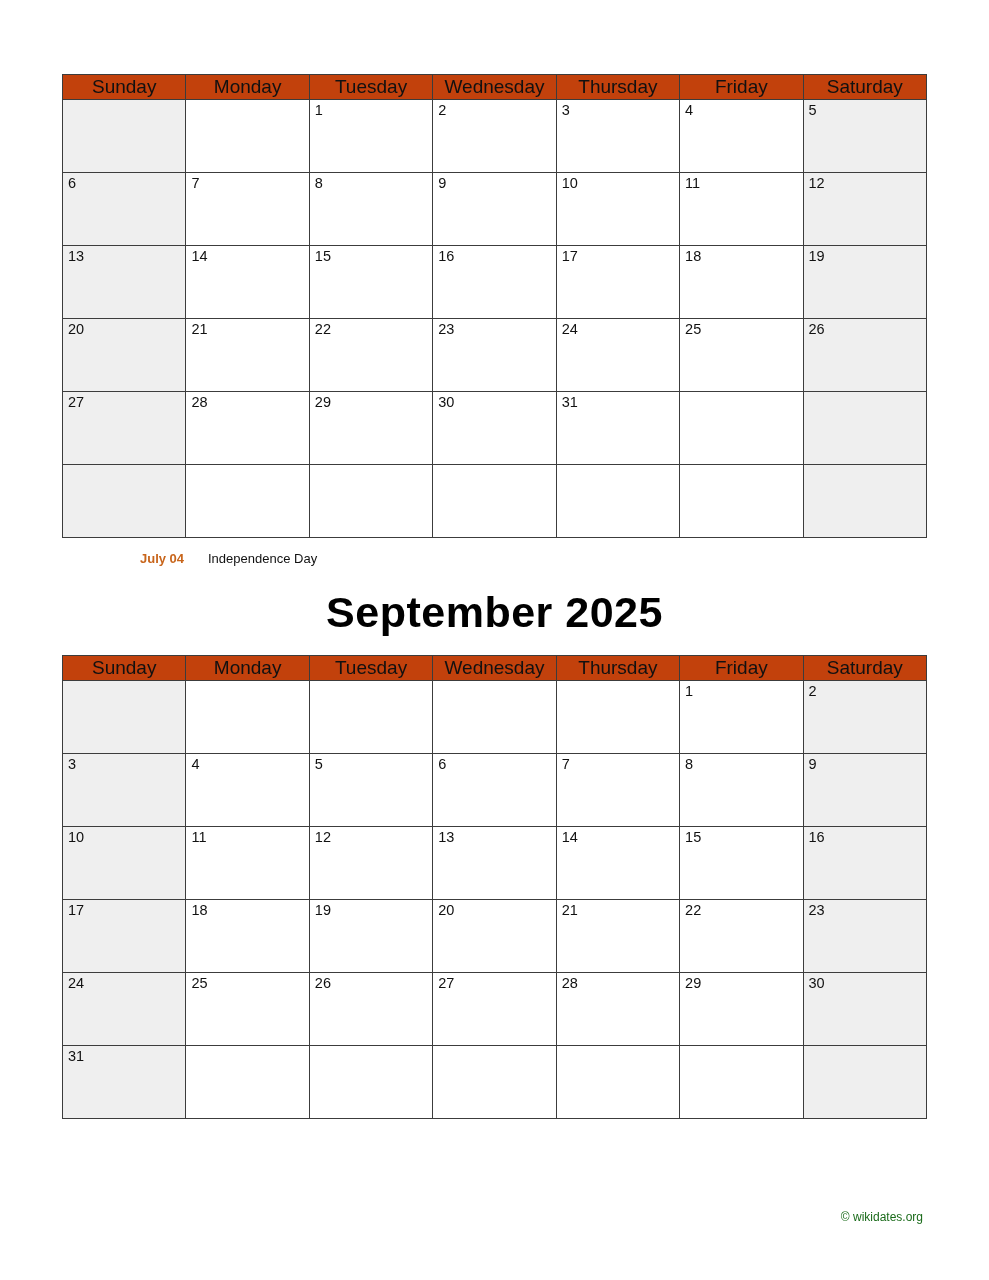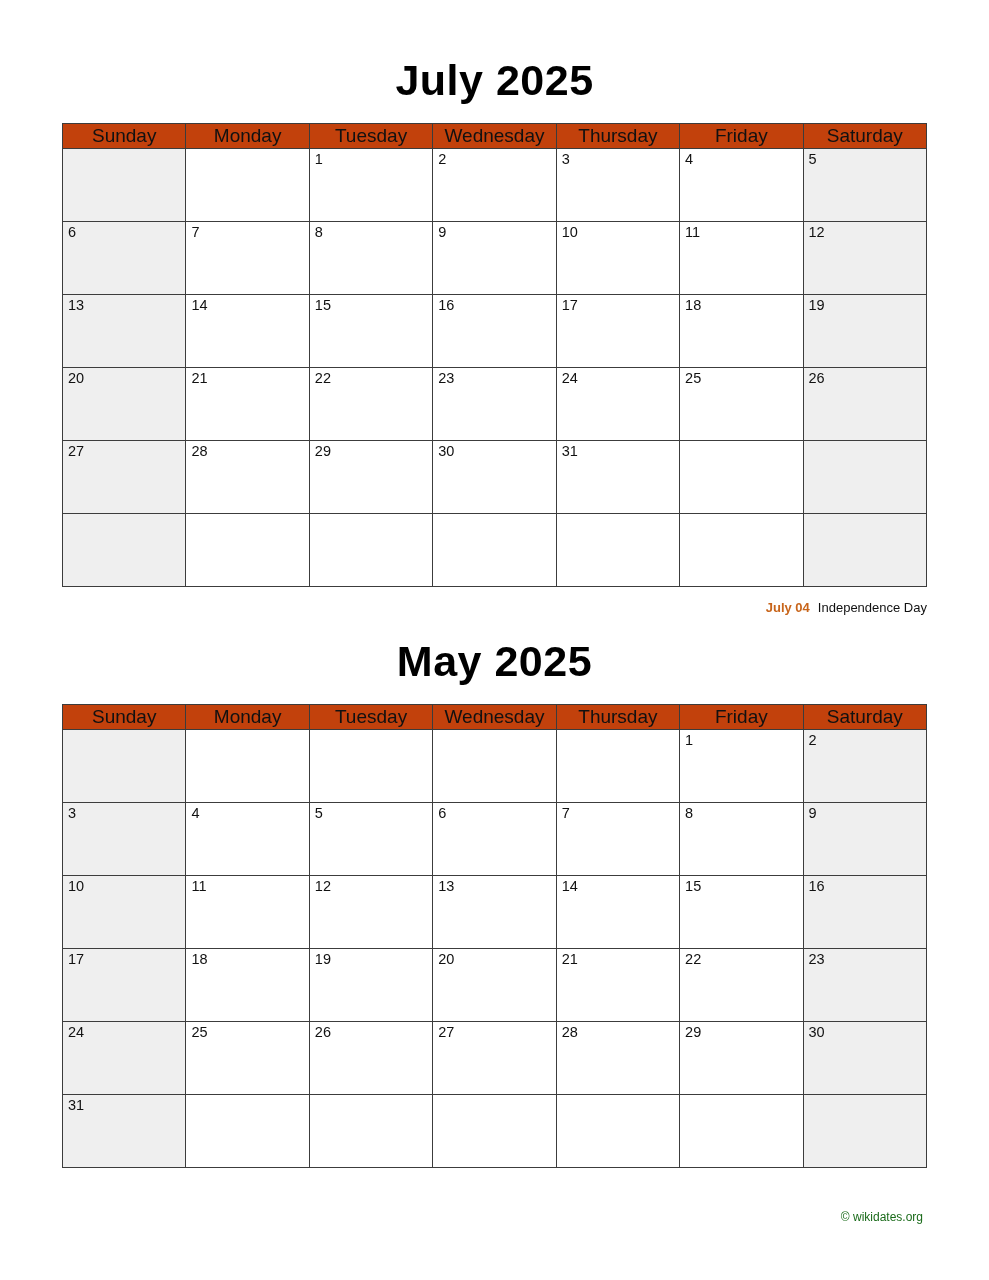--- a/index.html
+++ b/index.html
@@ -73,21 +73,20 @@
     line-height: 14px;
   }
 
   .holiday-row {
     width: 865px;
     margin: 0 auto;
     font-size: 13px;
     padding-top: 13px;
     padding-left: 78px;
     box-sizing: border-box;
-    text-align: right;
   }
   .holiday-date {
     color: #c8651b;
     font-weight: bold;
     display: inline-block;
     min-width: 60px;
   }
   .holiday-name {
     color: #111;
     display: inline-block;
@@ -111,23 +110,20 @@
   .gap-title-table { height: 18px; }
   .gap-months { height: 22px; }
 </style>
 </head>
 <body>
 
 <div class="page">
 
   <div class="spacer-top"></div>
 
-  <div class="month-block">
-    <div class="month-title">July 2025</div>
-  </div>
   <div class="gap-title-table"></div>
 
   <table class="cal">
     <thead>
       <tr>
         <th>Sunday</th>
         <th>Monday</th>
         <th>Tuesday</th>
         <th>Wednesday</th>
         <th>Thursday</th>
@@ -277,21 +273,21 @@
     </tbody>
   </table>
 
   <div class="holiday-row">
     <span class="holiday-date">July 04</span><span class="holiday-name">Independence Day</span>
   </div>
 
   <div class="gap-months"></div>
 
   <div class="month-block">
-    <div class="month-title">May 2025</div>
+    <div class="month-title">September 2025</div>
   </div>
   <div class="gap-title-table"></div>
 
   <table class="cal">
     <thead>
       <tr>
         <th>Sunday</th>
         <th>Monday</th>
         <th>Tuesday</th>
         <th>Wednesday</th>

